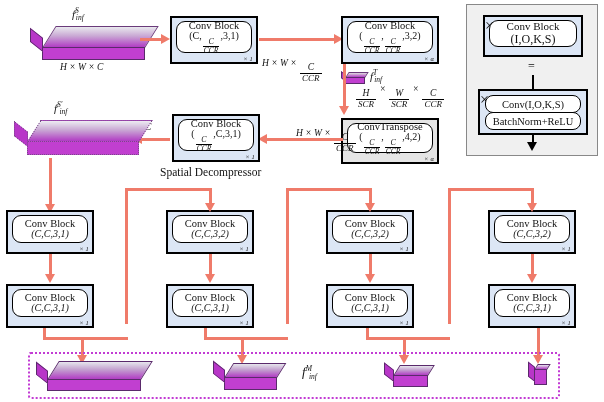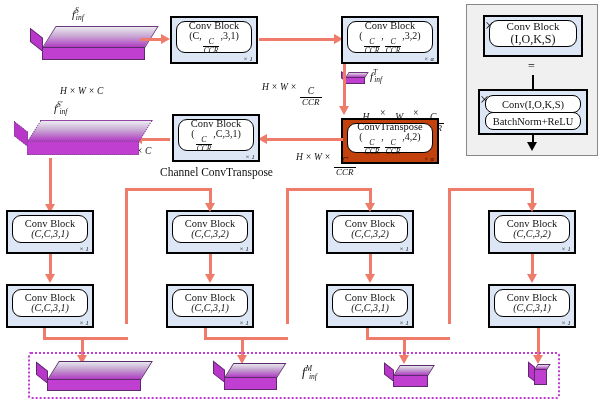--- a/index.html
+++ b/index.html
@@ -1,21 +1,21 @@
 <!DOCTYPE html>
 <html><head>
 <meta charset="utf-8">
 <style>
   html,body{margin:0;padding:0;background:#fff;}
   body{width:604px;height:402px;font-family:"Liberation Serif",serif;color:#111;}
   #stage{position:relative;width:604px;height:402px;overflow:hidden;background:#fff;}
 
   
   .cb{position:absolute;background:#dce6f5;border:2px solid #000;box-sizing:border-box;}
-  .cb.tan{background:#c2410c;}
+  .cb.tan{background:#e5e5e5;}
   .cb .inner{position:absolute;left:4px;top:3px;right:4px;bottom:9px;
              background:#fff;border:1.6px solid #000;border-radius:9px;
              display:flex;flex-direction:column;align-items:center;justify-content:center;
              line-height:1.05;}
   .cb .t1{font-size:10.5px;white-space:nowrap;}
   .cb .t2{font-size:10px;white-space:nowrap;}
   .cb .mult{position:absolute;right:3px;bottom:0px;font-size:6.5px;font-style:italic;letter-spacing:.2px;}
 
   
   .fr{display:inline-flex;flex-direction:column;align-items:center;vertical-align:-0.45em;
@@ -26,21 +26,21 @@
       line-height:1;margin:0 1px;}
   .fr2 .num{font-size:9.5px;font-style:italic;padding:0 2px;}
   .fr2 .den{font-size:9px;font-style:italic;border-top:1px solid #000;padding:0 2px;}
 
   .it{font-style:italic;}
 
   
   .cap{position:absolute;font-size:11.5px;white-space:nowrap;}
 
   
-  .dim{position:absolute;font-size:9.5px;white-space:nowrap;font-style:italic;margin-top:24px;}
+  .dim{position:absolute;font-size:9.5px;white-space:nowrap;font-style:italic;}
 
   
   .flab{position:absolute;font-size:11px;white-space:nowrap;}
   .flab .base{font-style:italic;}
   .flab sup{font-size:7.5px;font-style:italic;vertical-align:super;}
   .flab sub{font-size:7.5px;font-style:italic;vertical-align:-0.32em;margin-left:-3px;}
 
   
   .ln{position:absolute;background:#ef7b6a;}
   .hln{height:3px;}
@@ -190,21 +190,21 @@
     <div class="inner">
       <div class="t1">Conv Block</div>
       <div class="t2"><span>(</span><span class="fr">
             <span class="num">C</span>
             <span class="den">CCR</span>
           </span><span>,C,3,1)</span></div>
     </div>
     <div class="mult">× 1</div>
   </div>
 
-  <div class="cap" style="left:160px;top:166px;">Channel ConvTranspose</div>
+  <div class="cap" style="left:160px;top:166px;">Spatial Decompressor</div>
 
   <div class="dim" style="left:108px;top:122px;">H × W × C</div>
 
   <div class="ln hln" style="left:140px;top:138px;width:30px;"></div>
   <div class="ahead l" style="left:133px;top:134px;"></div>
 
   <div class="flab" style="left:54px;top:100px;">
     <span class="base">f</span><sup>S'</sup><sub>inf</sub>
   </div>
 

